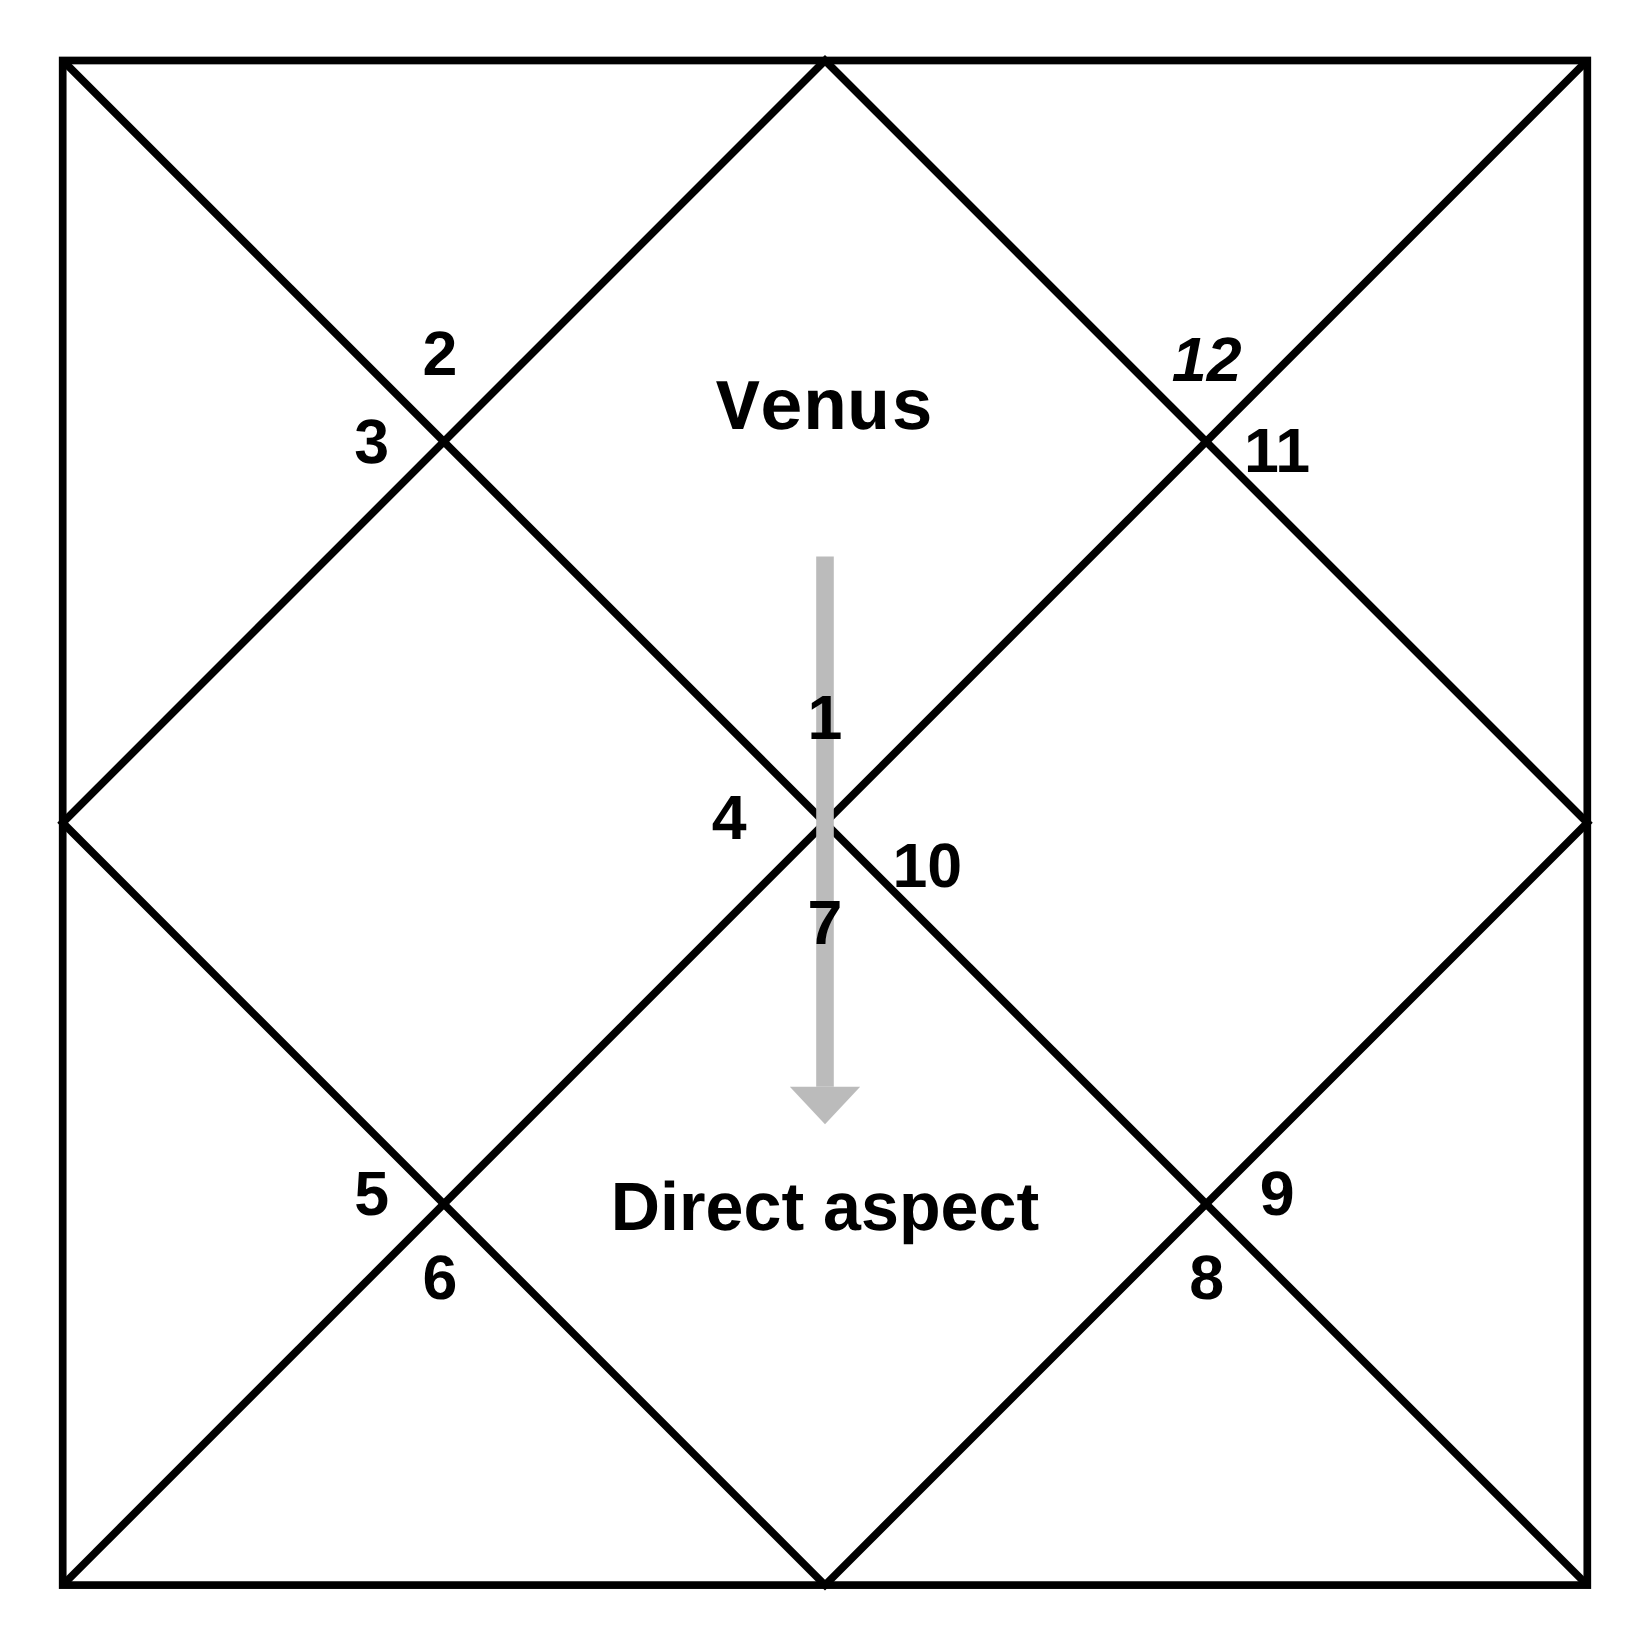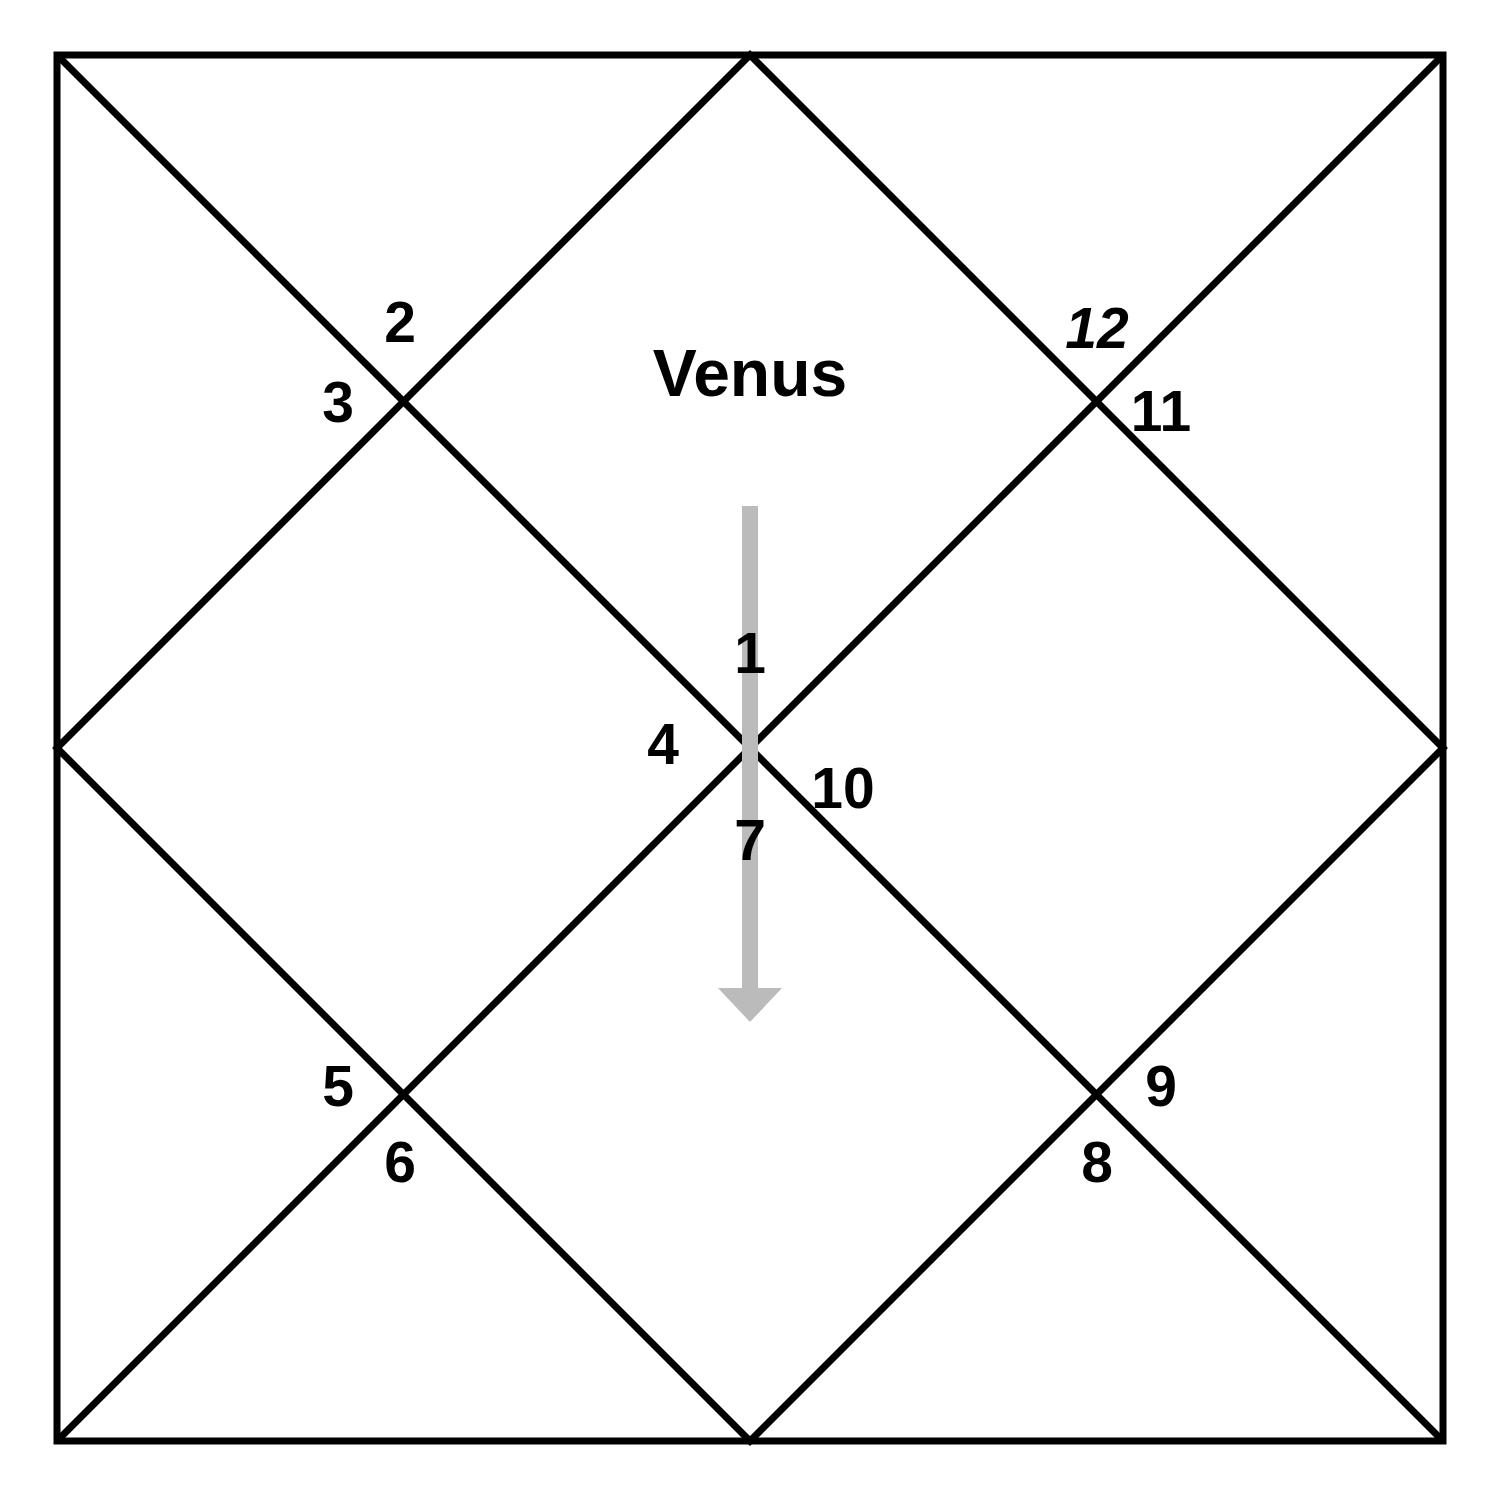--- a/index.html
+++ b/index.html
@@ -62,20 +62,21 @@
     font-weight:bold;
     color:#000000;
     line-height:1;
     transform:translate(-50%,-50%);
     white-space:nowrap;
   }
   #planet-label{
     font-size:66px;
     left:750px;
     top:373px;
+    font-family:Liberation Mono, monospace;
   }
   #aspect-label{
     font-size:62px;
     left:750px;
     top:1098px;
   }
 </style>
 </head>
 <body style="background: rgb(255, 255, 255);">
 
@@ -104,14 +105,15 @@
   <div class="house-num" style="left:400px;  top:1162px;">6</div>
   <div class="house-num" style="left:750px;  top:840px;">7</div>
   <div class="house-num" style="left:1097px; top:1162px;">8</div>
   <div class="house-num" style="left:1161px; top:1086px;">9</div>
   <div class="house-num" style="left:843px;  top:788px;">10</div>
   <div class="house-num" style="left:1161px; top:411px;">11</div>
   <div class="house-num" style="left:1097px; top:328px;font-style:italic;">12</div>
 
   <div class="chart-label" id="planet-label">Venus</div>
 
+  <div class="chart-label" id="aspect-label">Direct aspect</div>
 
 </div>
 
 </body></html>

